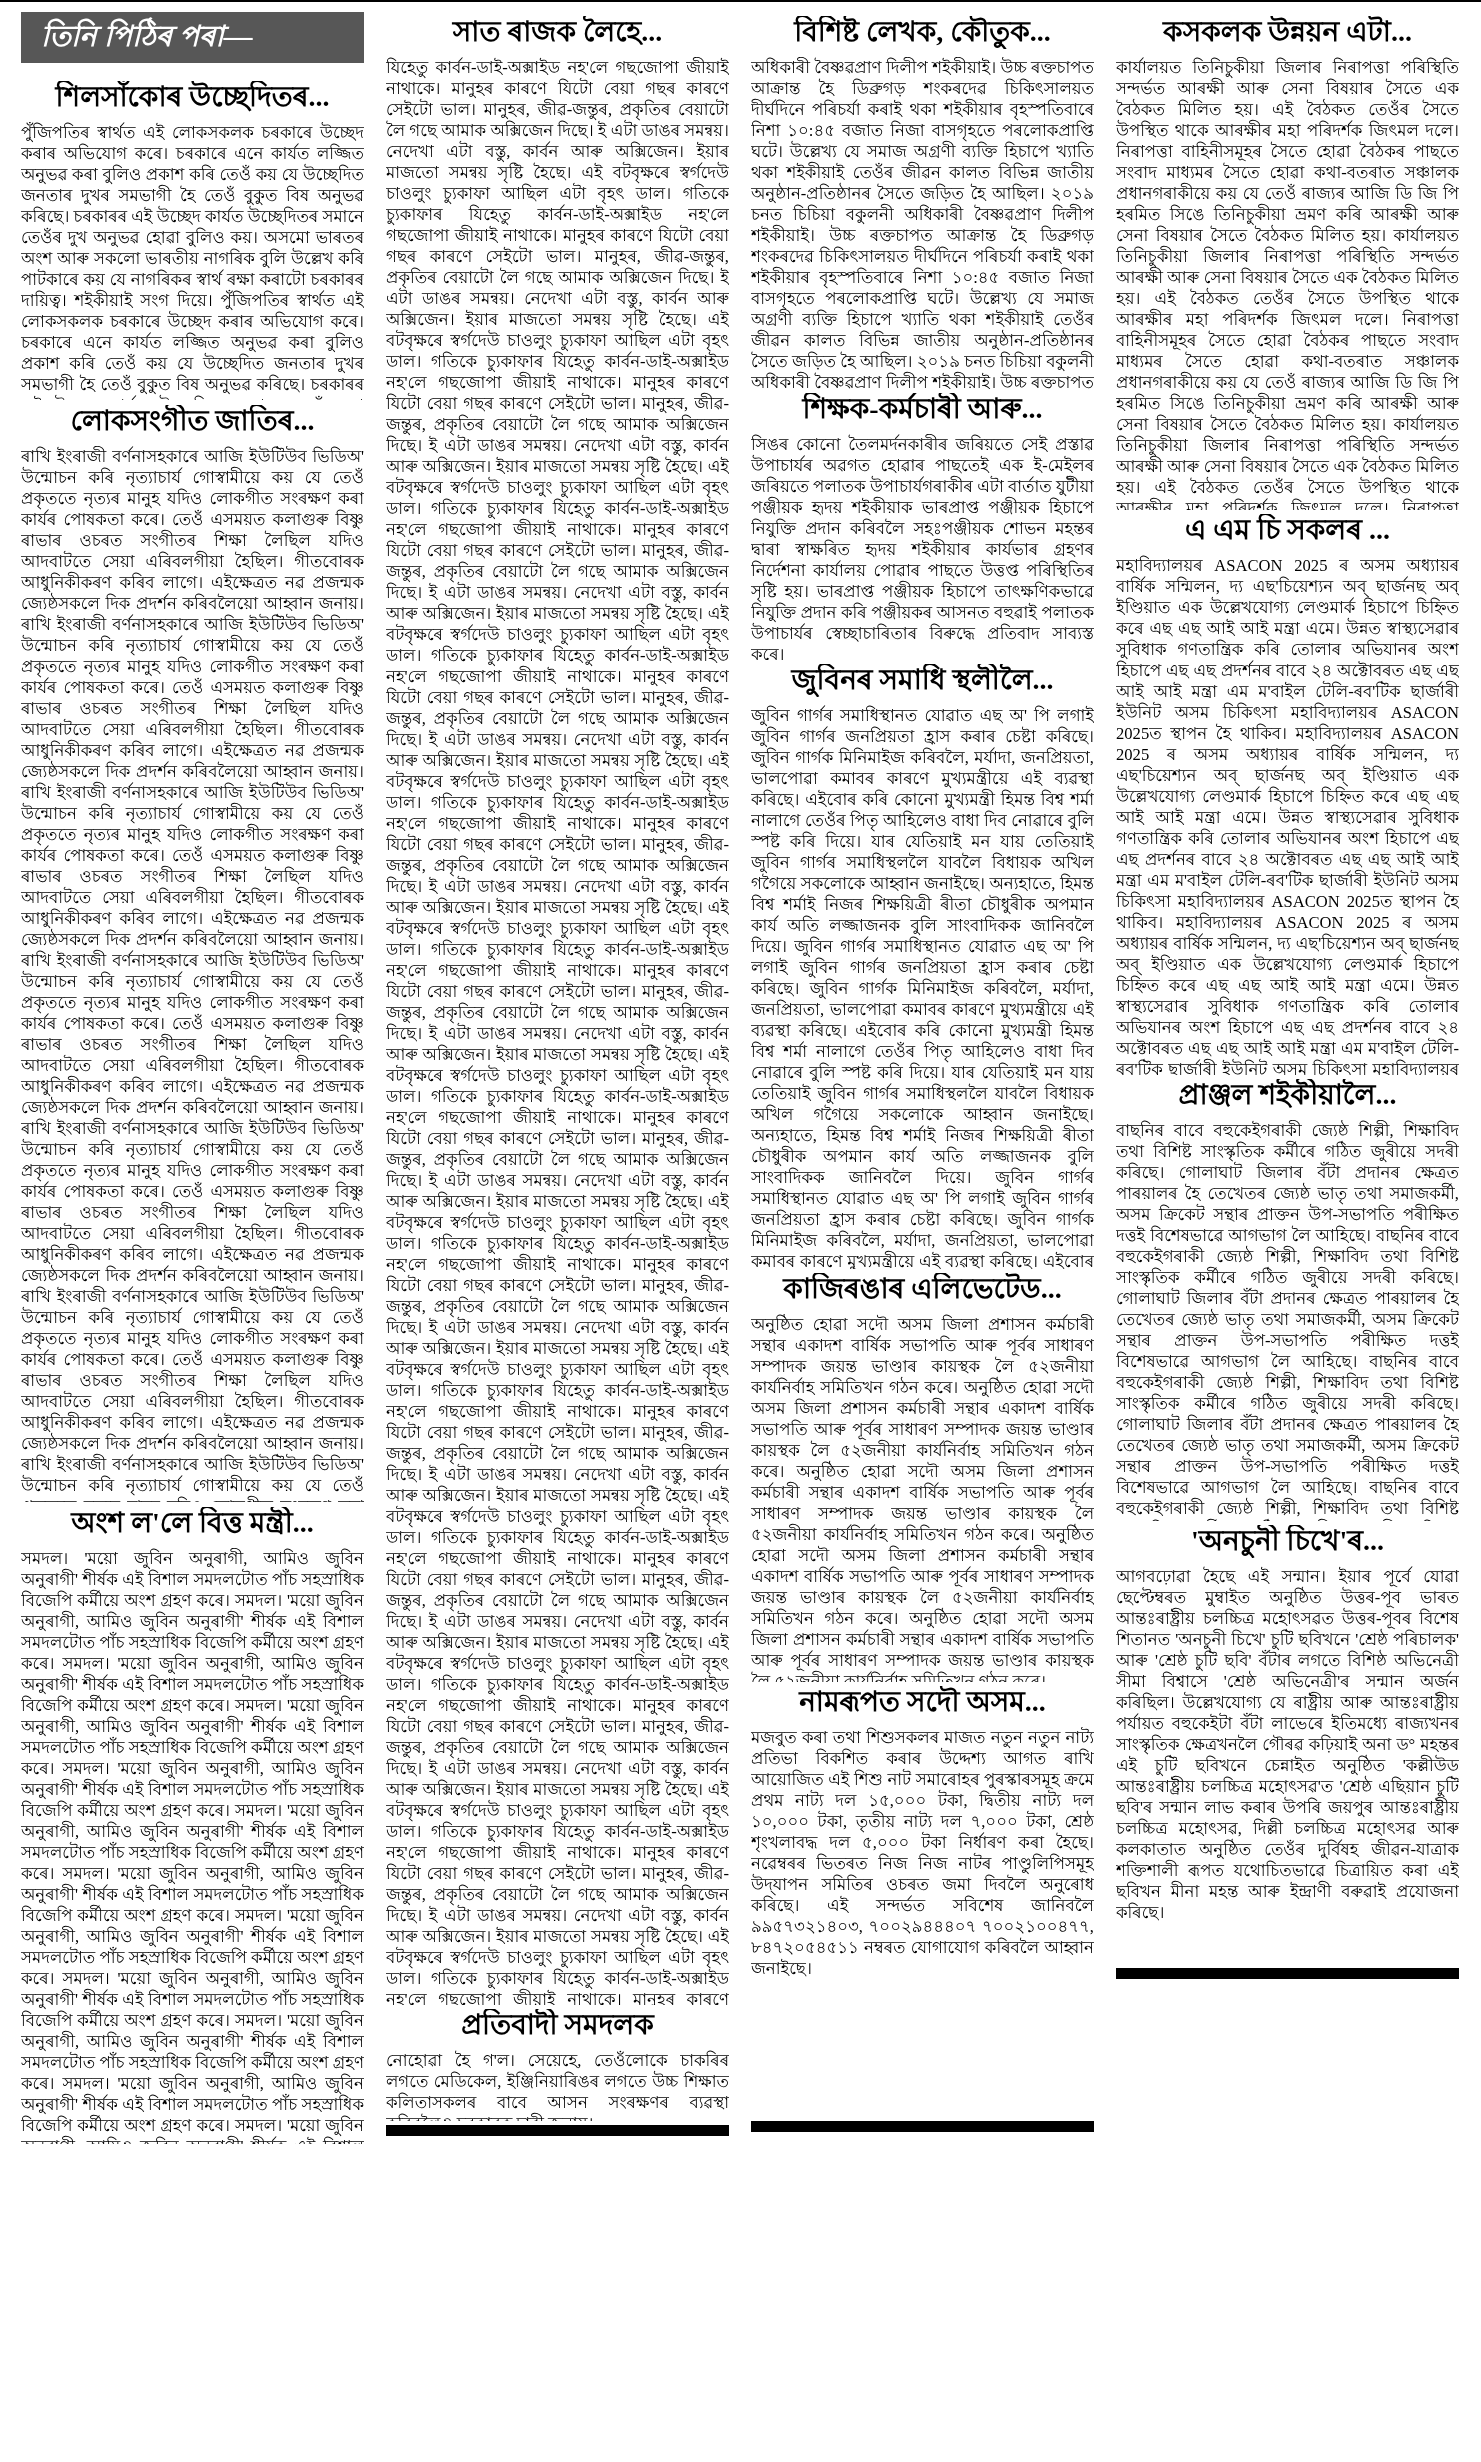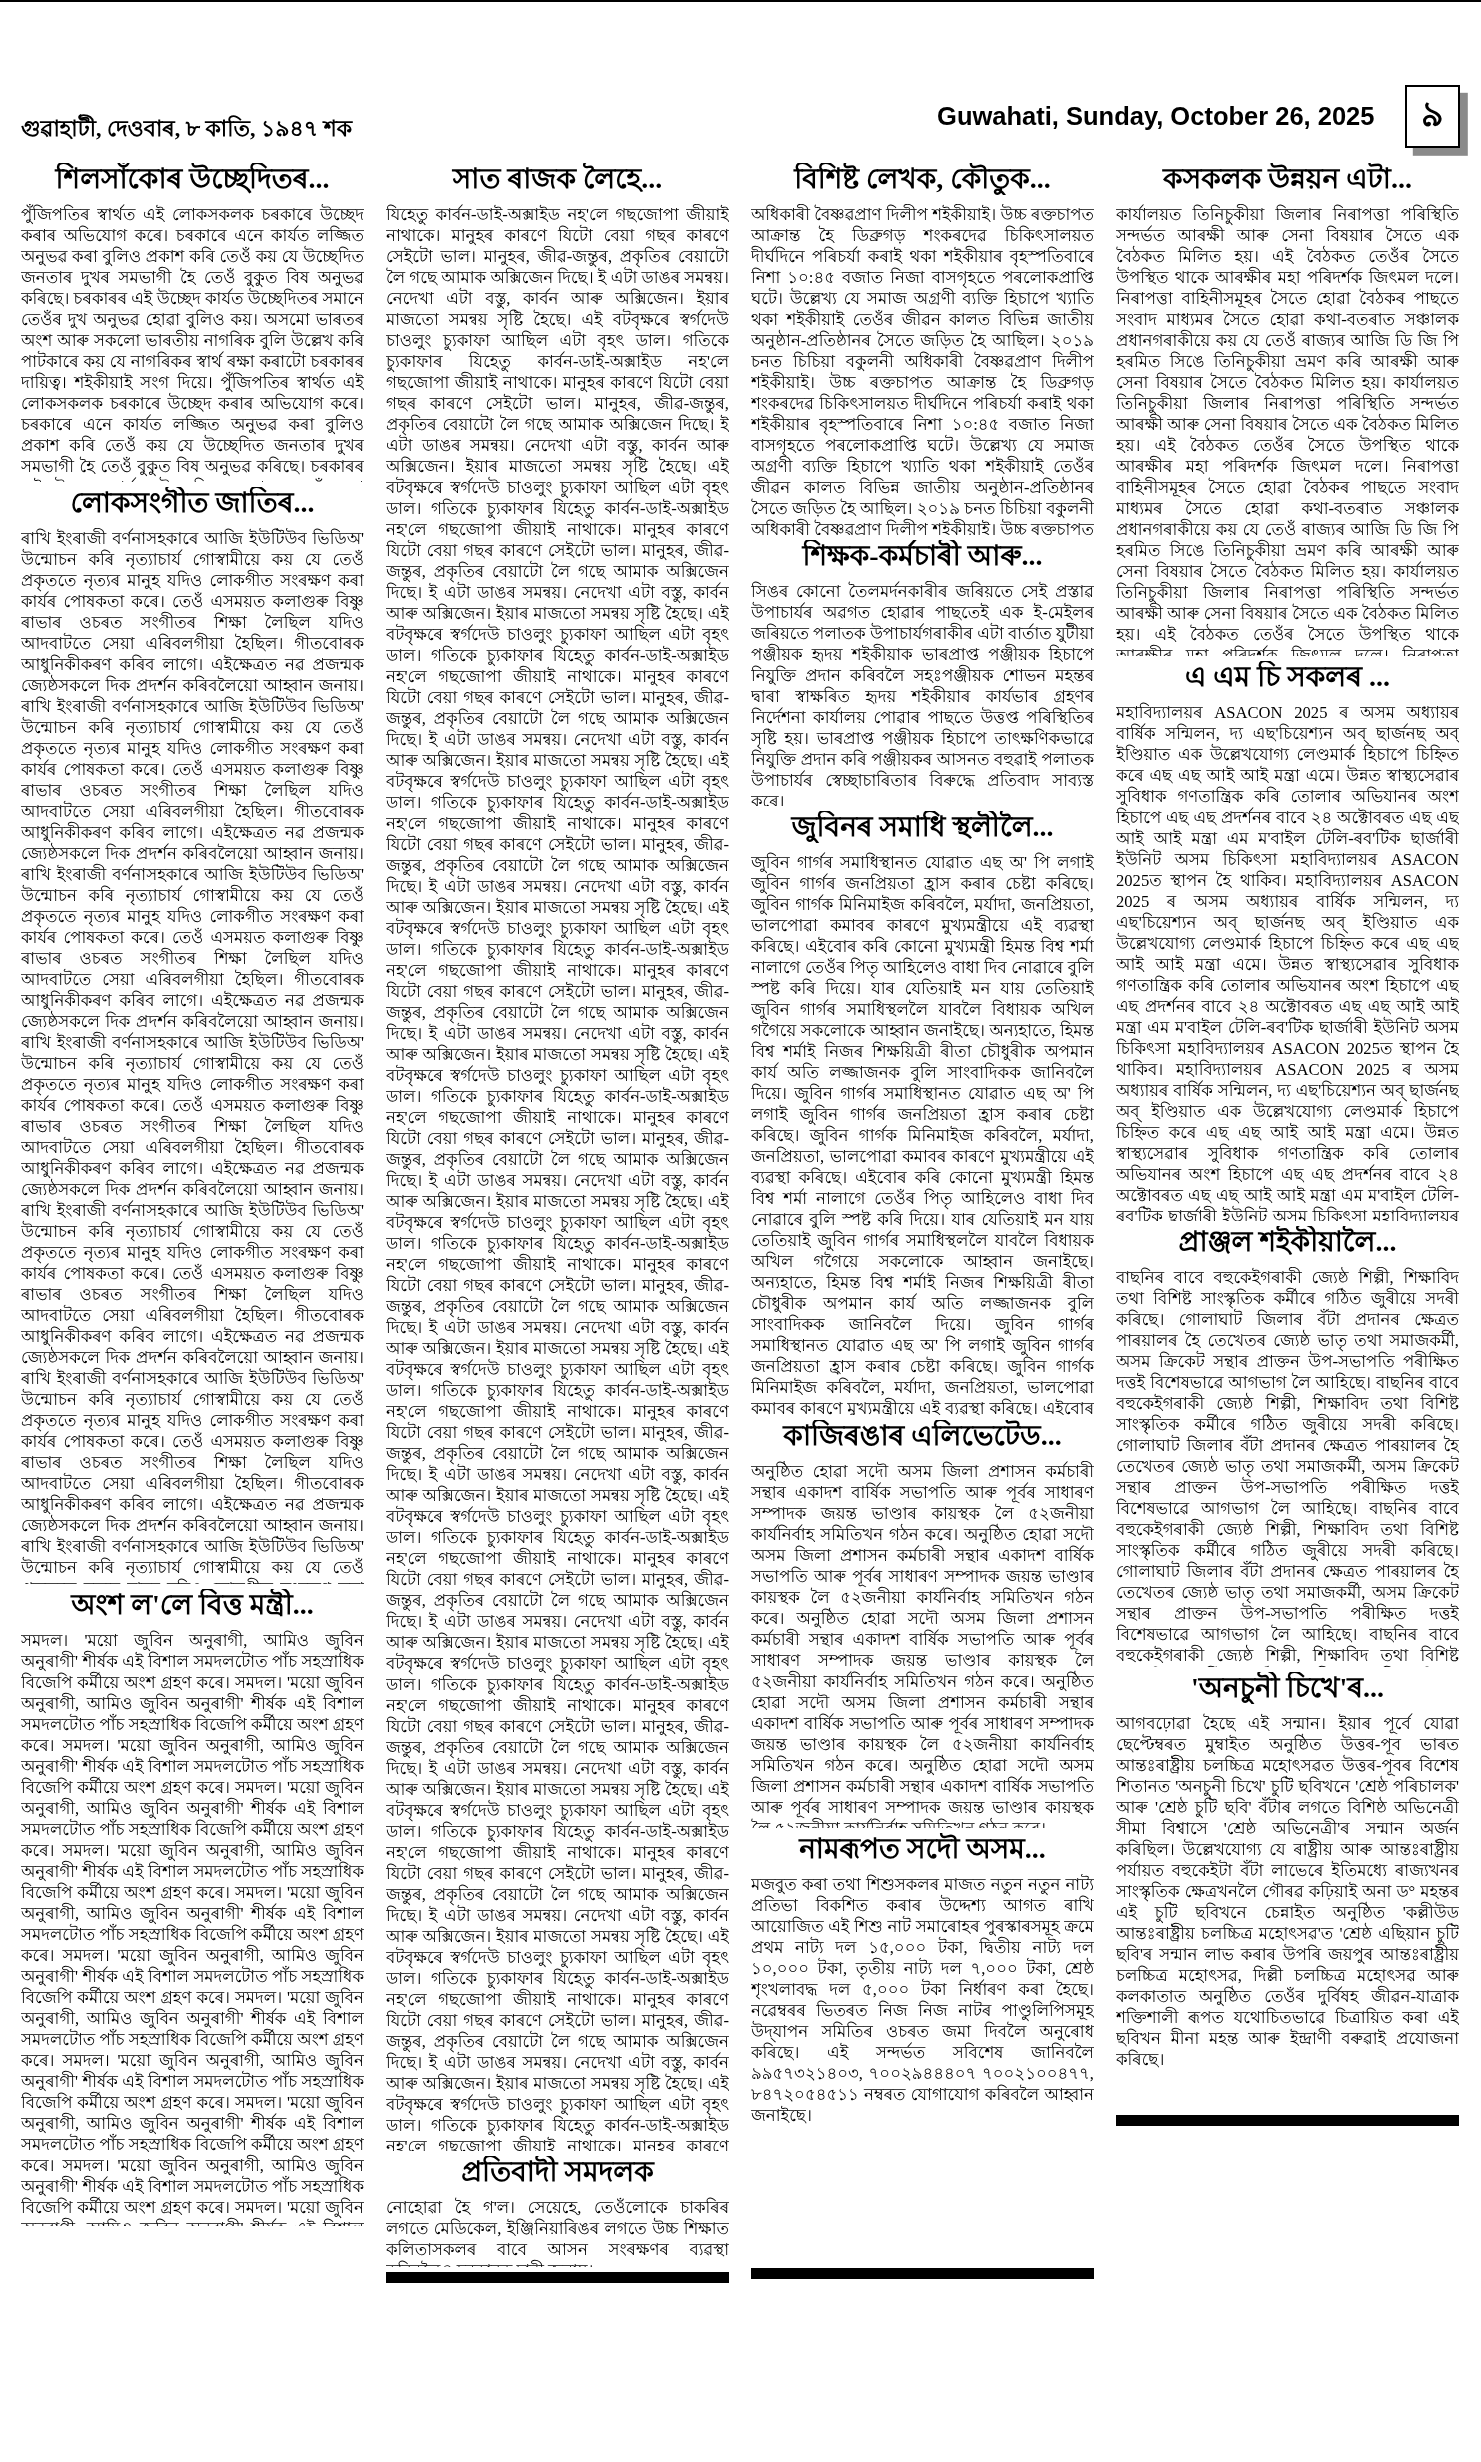--- a/index.html
+++ b/index.html
@@ -48,32 +48,26 @@
     flex:1 1 auto;overflow:hidden;
     font-size:16.6px;line-height:21px;text-align:justify;
   }
   .col-rule{height:11px;background:#000;margin-top:4.4px;}
 </style>
 </head>
 <body>
 
 <div class="page">
 
-  <div class="topbar">
-    <div class="date-local">গুৱাহাটী, দেওবাৰ, ৮ কাতি, ১৯৪৭ শক</div>
-    <div class="top-right">
-      <div class="date-english">Guwahati, Sunday, October 26, 2025</div>
-      <div class="pageno-box">৯</div>
-    </div>
-  </div>
 
 
   <div class="cols">
 
     <div class="col">
+      <div class="cont-label">তিনি পিঠিৰ পৰা—</div>
 
       <div class="article" style="height:324px">
         <div class="headline">শিলসাঁকোৰ উচ্ছেদিতৰ...</div>
         <div class="body">পুঁজিপতিৰ স্বাৰ্থত এই লোকসকলক চৰকাৰে উচ্ছেদ কৰাৰ অভিযোগ কৰে। চৰকাৰে এনে কাৰ্যত লজ্জিত অনুভৱ কৰা বুলিও প্ৰকাশ কৰি তেওঁ কয় যে উচ্ছেদিত জনতাৰ দুখৰ সমভাগী হৈ তেওঁ বুকুত বিষ অনুভৱ কৰিছে। চৰকাৰৰ এই উচ্ছেদ কাৰ্যত উচ্ছেদিতৰ সমানে তেওঁৰ দুখ অনুভৱ হোৱা বুলিও কয়। অসমো ভাৰতৰ অংশ আৰু সকলো ভাৰতীয় নাগৰিক বুলি উল্লেখ কৰি পাটকাৰে কয় যে নাগৰিকৰ স্বাৰ্থ ৰক্ষা কৰাটো চৰকাৰৰ দায়িত্ব। শইকীয়াই সংগ দিয়ে। পুঁজিপতিৰ স্বাৰ্থত এই লোকসকলক চৰকাৰে উচ্ছেদ কৰাৰ অভিযোগ কৰে। চৰকাৰে এনে কাৰ্যত লজ্জিত অনুভৱ কৰা বুলিও প্ৰকাশ কৰি তেওঁ কয় যে উচ্ছেদিত জনতাৰ দুখৰ সমভাগী হৈ তেওঁ বুকুত বিষ অনুভৱ কৰিছে। চৰকাৰৰ এই উচ্ছেদ কাৰ্যত উচ্ছেদিতৰ সমানে তেওঁৰ দুখ অনুভৱ হোৱা বুলিও কয়। অসমো ভাৰতৰ অংশ আৰু সকলো ভাৰতীয় নাগৰিক বুলি উল্লেখ কৰি পাটকাৰে কয় যে নাগৰিকৰ স্বাৰ্থ ৰক্ষা কৰাটো চৰকাৰৰ দায়িত্ব। শইকীয়াই সংগ দিয়ে।</div>
       </div>
 
       <div class="article" style="height:1102px">
         <div class="headline">লোকসংগীত জাতিৰ...</div>
         <div class="body">ৰাখি ইংৰাজী বৰ্ণনাসহকাৰে আজি ইউটিউব ভিডিঅ' উন্মোচন কৰি নৃত্যাচাৰ্য গোস্বামীয়ে কয় যে তেওঁ প্ৰকৃততে নৃত্যৰ মানুহ যদিও লোকগীত সংৰক্ষণ কৰা কাৰ্যৰ পোষকতা কৰে। তেওঁ এসময়ত কলাগুৰু বিষ্ণু ৰাভাৰ ওচৰত সংগীতৰ শিক্ষা লৈছিল যদিও আদবাটতে সেয়া এৰিবলগীয়া হৈছিল। গীতবোৰক আধুনিকীকৰণ কৰিব লাগে। এইক্ষেত্ৰত নৱ প্ৰজন্মক জ্যেষ্ঠসকলে দিক প্ৰদৰ্শন কৰিবলৈয়ো আহ্বান জনায়। ৰাখি ইংৰাজী বৰ্ণনাসহকাৰে আজি ইউটিউব ভিডিঅ' উন্মোচন কৰি নৃত্যাচাৰ্য গোস্বামীয়ে কয় যে তেওঁ প্ৰকৃততে নৃত্যৰ মানুহ যদিও লোকগীত সংৰক্ষণ কৰা কাৰ্যৰ পোষকতা কৰে। তেওঁ এসময়ত কলাগুৰু বিষ্ণু ৰাভাৰ ওচৰত সংগীতৰ শিক্ষা লৈছিল যদিও আদবাটতে সেয়া এৰিবলগীয়া হৈছিল। গীতবোৰক আধুনিকীকৰণ কৰিব লাগে। এইক্ষেত্ৰত নৱ প্ৰজন্মক জ্যেষ্ঠসকলে দিক প্ৰদৰ্শন কৰিবলৈয়ো আহ্বান জনায়। ৰাখি ইংৰাজী বৰ্ণনাসহকাৰে আজি ইউটিউব ভিডিঅ' উন্মোচন কৰি নৃত্যাচাৰ্য গোস্বামীয়ে কয় যে তেওঁ প্ৰকৃততে নৃত্যৰ মানুহ যদিও লোকগীত সংৰক্ষণ কৰা কাৰ্যৰ পোষকতা কৰে। তেওঁ এসময়ত কলাগুৰু বিষ্ণু ৰাভাৰ ওচৰত সংগীতৰ শিক্ষা লৈছিল যদিও আদবাটতে সেয়া এৰিবলগীয়া হৈছিল। গীতবোৰক আধুনিকীকৰণ কৰিব লাগে। এইক্ষেত্ৰত নৱ প্ৰজন্মক জ্যেষ্ঠসকলে দিক প্ৰদৰ্শন কৰিবলৈয়ো আহ্বান জনায়। ৰাখি ইংৰাজী বৰ্ণনাসহকাৰে আজি ইউটিউব ভিডিঅ' উন্মোচন কৰি নৃত্যাচাৰ্য গোস্বামীয়ে কয় যে তেওঁ প্ৰকৃততে নৃত্যৰ মানুহ যদিও লোকগীত সংৰক্ষণ কৰা কাৰ্যৰ পোষকতা কৰে। তেওঁ এসময়ত কলাগুৰু বিষ্ণু ৰাভাৰ ওচৰত সংগীতৰ শিক্ষা লৈছিল যদিও আদবাটতে সেয়া এৰিবলগীয়া হৈছিল। গীতবোৰক আধুনিকীকৰণ কৰিব লাগে। এইক্ষেত্ৰত নৱ প্ৰজন্মক জ্যেষ্ঠসকলে দিক প্ৰদৰ্শন কৰিবলৈয়ো আহ্বান জনায়। ৰাখি ইংৰাজী বৰ্ণনাসহকাৰে আজি ইউটিউব ভিডিঅ' উন্মোচন কৰি নৃত্যাচাৰ্য গোস্বামীয়ে কয় যে তেওঁ প্ৰকৃততে নৃত্যৰ মানুহ যদিও লোকগীত সংৰক্ষণ কৰা কাৰ্যৰ পোষকতা কৰে। তেওঁ এসময়ত কলাগুৰু বিষ্ণু ৰাভাৰ ওচৰত সংগীতৰ শিক্ষা লৈছিল যদিও আদবাটতে সেয়া এৰিবলগীয়া হৈছিল। গীতবোৰক আধুনিকীকৰণ কৰিব লাগে। এইক্ষেত্ৰত নৱ প্ৰজন্মক জ্যেষ্ঠসকলে দিক প্ৰদৰ্শন কৰিবলৈয়ো আহ্বান জনায়। ৰাখি ইংৰাজী বৰ্ণনাসহকাৰে আজি ইউটিউব ভিডিঅ' উন্মোচন কৰি নৃত্যাচাৰ্য গোস্বামীয়ে কয় যে তেওঁ প্ৰকৃততে নৃত্যৰ মানুহ যদিও লোকগীত সংৰক্ষণ কৰা কাৰ্যৰ পোষকতা কৰে। তেওঁ এসময়ত কলাগুৰু বিষ্ণু ৰাভাৰ ওচৰত সংগীতৰ শিক্ষা লৈছিল যদিও আদবাটতে সেয়া এৰিবলগীয়া হৈছিল। গীতবোৰক আধুনিকীকৰণ কৰিব লাগে। এইক্ষেত্ৰত নৱ প্ৰজন্মক জ্যেষ্ঠসকলে দিক প্ৰদৰ্শন কৰিবলৈয়ো আহ্বান জনায়। ৰাখি ইংৰাজী বৰ্ণনাসহকাৰে আজি ইউটিউব ভিডিঅ' উন্মোচন কৰি নৃত্যাচাৰ্য গোস্বামীয়ে কয় যে তেওঁ প্ৰকৃততে নৃত্যৰ মানুহ যদিও লোকগীত সংৰক্ষণ কৰা কাৰ্যৰ পোষকতা কৰে। তেওঁ এসময়ত কলাগুৰু বিষ্ণু ৰাভাৰ ওচৰত সংগীতৰ শিক্ষা লৈছিল যদিও আদবাটতে সেয়া এৰিবলগীয়া হৈছিল। গীতবোৰক আধুনিকীকৰণ কৰিব লাগে। এইক্ষেত্ৰত নৱ প্ৰজন্মক জ্যেষ্ঠসকলে দিক প্ৰদৰ্শন কৰিবলৈয়ো আহ্বান জনায়।</div>
       </div>

